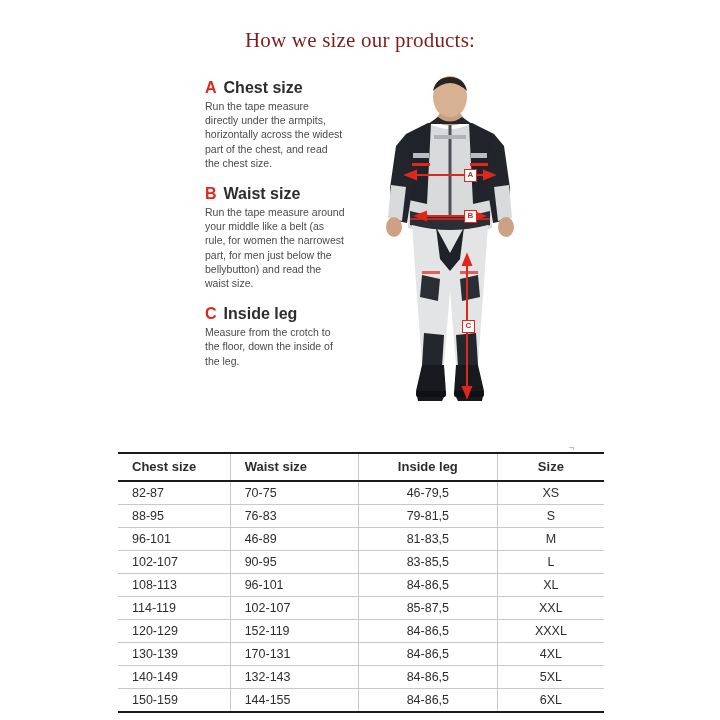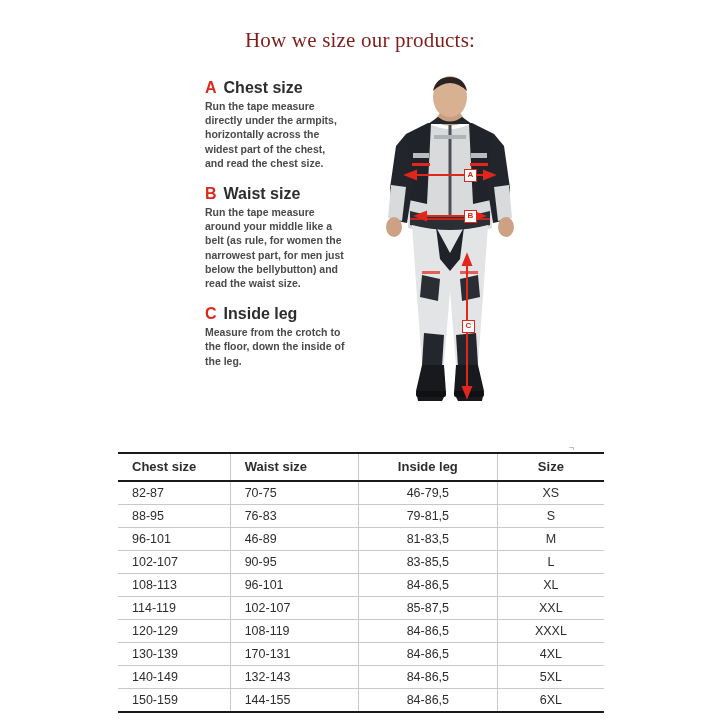--- a/index.html
+++ b/index.html
@@ -48,21 +48,20 @@
   }
   .inst-head .letter {
     color: #e1261c;
     font-weight: bold;
     margin-right: 7px;
   }
   .inst-body {
     font-size: 10.5px;
     line-height: 14.2px;
     color: #4a4a4a;
-    font-weight: bold;
   }
 
   
   .figure {
     position: absolute;
     left: 350px;
     top: 75px;
     width: 200px;
     height: 355px;
   }
@@ -271,21 +270,21 @@
           <td class="c4">XL</td>
         </tr>
         <tr>
           <td class="c1">114-119</td>
           <td class="c2">102-107</td>
           <td class="c3">85-87,5</td>
           <td class="c4">XXL</td>
         </tr>
         <tr>
           <td class="c1">120-129</td>
-          <td class="c2">108-119</td>
+          <td class="c2">152-119</td>
           <td class="c3">84-86,5</td>
           <td class="c4">XXXL</td>
         </tr>
         <tr>
           <td class="c1">130-139</td>
           <td class="c2">170-131</td>
           <td class="c3">84-86,5</td>
           <td class="c4">4XL</td>
         </tr>
         <tr>

